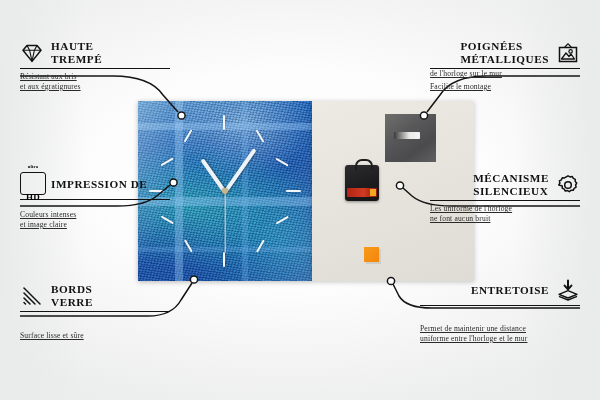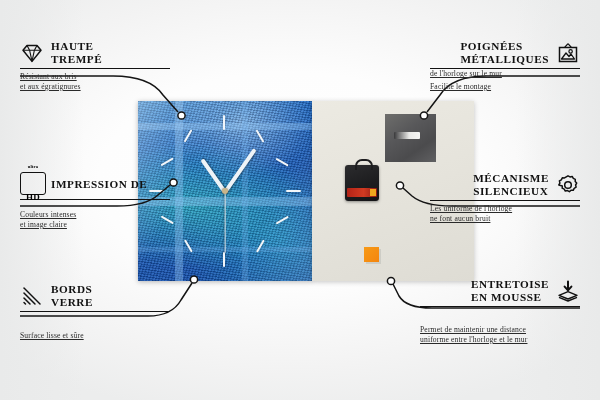--- a/index.html
+++ b/index.html
@@ -250,21 +250,20 @@
     </div>
     <div class="rule" style="width:150px;margin-top:3px;"></div>
     <div class="sub" style="margin-top:3px;">Les uniforme de l'horloge</div>
     <div class="sub">ne font aucun bruit</div>
   </div>
 
   <div class="callout co-right" style="left:420px;top:278px;width:160px;">
     <div class="head">
       <div>
         <div class="ttl">ENTRETOISE</div>
-        <div class="ttl">EN MOUSSE</div>
       </div>
       <span class="ico">
         <svg viewBox="0 0 24 24" width="24" height="24">
             <path d="M12 2.5 V10.5 M8.6 7.6 L12 11.2 L15.4 7.6" fill="none" stroke="#111" stroke-width="2" stroke-linecap="round" stroke-linejoin="round"></path>
             <path d="M12 12.6 L21 16.3 L12 20 L3 16.3 Z" fill="none" stroke="#111" stroke-width="1.4" stroke-linejoin="round"></path>
             <path d="M3 18.3 L12 22 L21 18.3" fill="none" stroke="#111" stroke-width="1.4" stroke-linejoin="round"></path>
           </svg>
       </span>
     </div>
     <div class="rule" style="width:160px;margin-top:3px;"></div>

